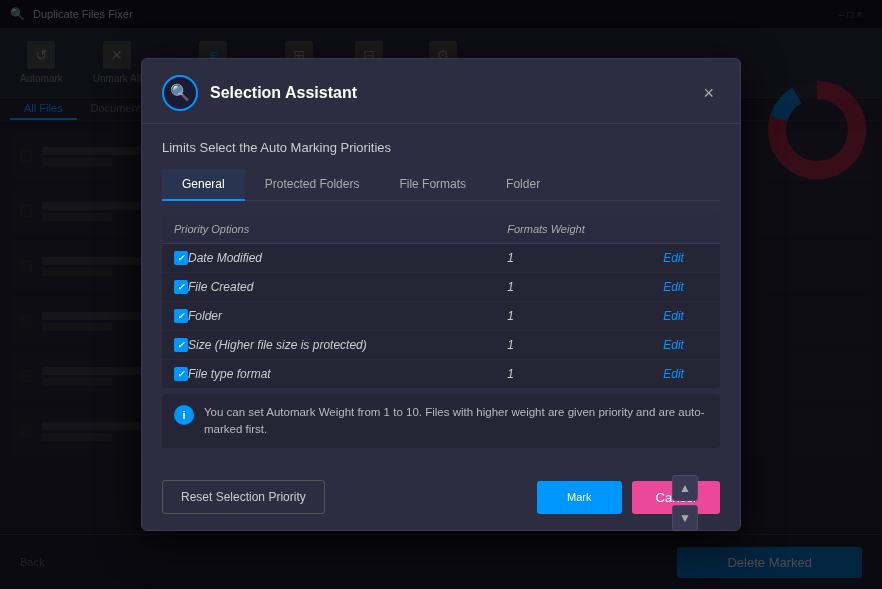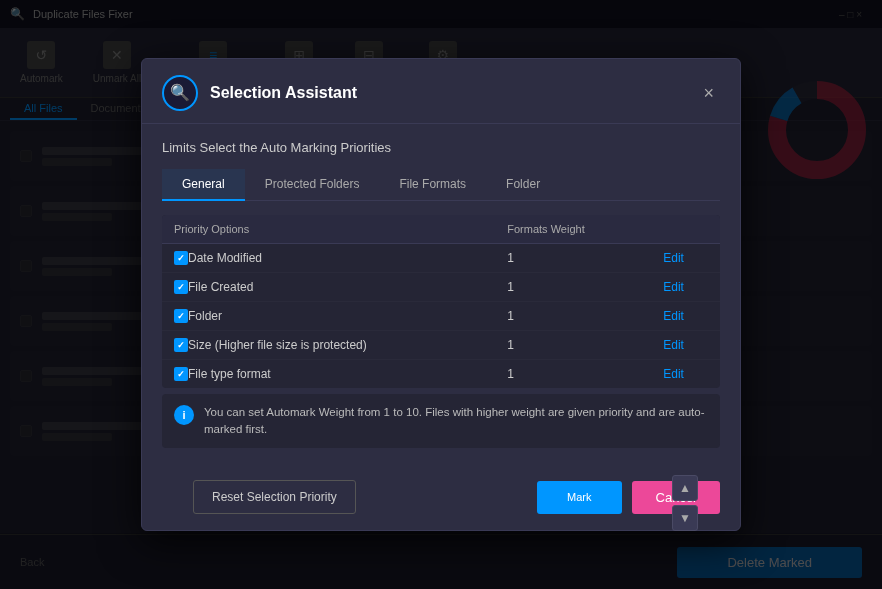--- a/index.html
+++ b/index.html
@@ -227,20 +227,21 @@
     }
 
     
     .priority-table {
       width: 100%;
       border-collapse: collapse;
       background: #252535;
       border-radius: 4px;
       overflow: hidden;
       margin-bottom: 6px;
+      font-style: italic;
     }
 
     .priority-table thead tr {
       background: #2a2a40;
     }
 
     .priority-table th {
       padding: 8px 12px;
       text-align: left;
       font-size: 11px;
@@ -345,21 +346,20 @@
       color: #bbb;
       line-height: 1.5;
     }
 
     
     .dialog-footer {
       display: flex;
       align-items: center;
       justify-content: space-between;
       padding: 0 20px 16px;
-      margin-left: 31px;
     }
 
     .reset-btn {
       background: transparent;
       border: 1px solid #555;
       color: #ccc;
       padding: 9px 18px;
       border-radius: 3px;
       font-size: 12px;
       cursor: pointer;

